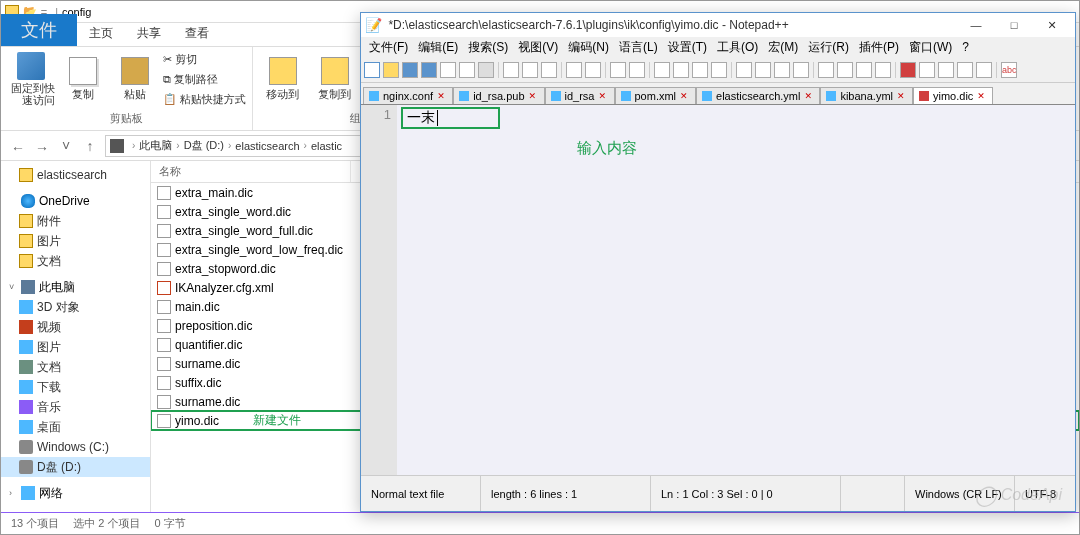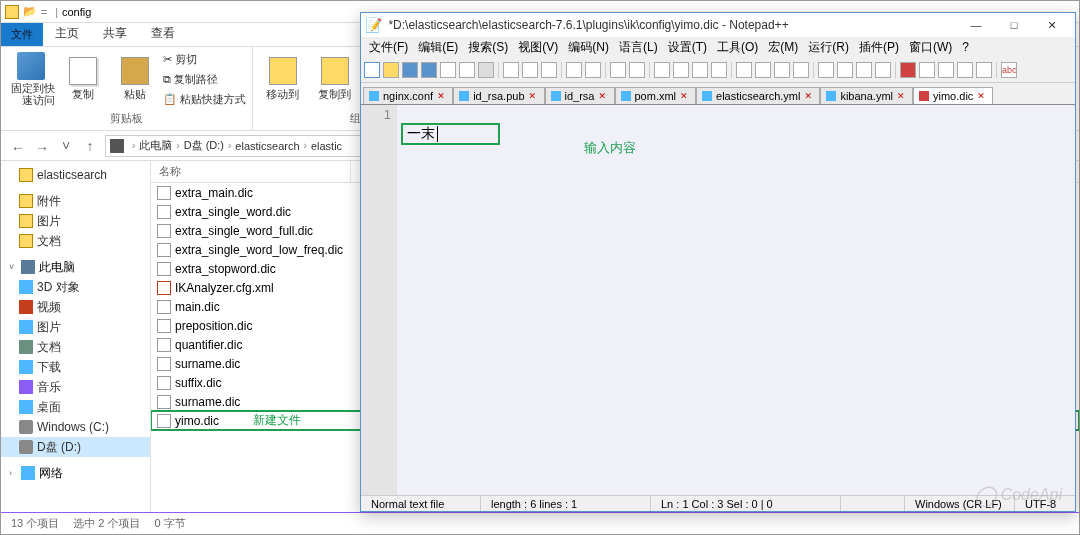--- a/index.html
+++ b/index.html
@@ -4,21 +4,21 @@
 <style>
 * { margin: 0; padding: 0; box-sizing: border-box; font-family: "Microsoft YaHei", "Segoe UI", sans-serif; }
 body { width: 1080px; height: 535px; position: relative; background: #fff; overflow: hidden; font-size: 12px; }
 
 
 .explorer { position: absolute; left: 0; top: 0; width: 1080px; height: 535px; background: #fff; border: 1px solid #999; }
 .ex-titlebar { height: 22px; background: #fff; display: flex; align-items: center; padding: 0 4px; border-bottom: 1px solid #ddd; font-size: 11px; }
 .ex-titlebar .ico { width: 14px; height: 14px; background: #ffd966; margin-right: 4px; border: 1px solid #b38600; }
 .ex-titlebar .sep { color: #888; margin: 0 4px; }
 .ex-ribbon-tabs { background: #fff; height: 24px; display: flex; align-items: flex-end; border-bottom: 1px solid #ddd; }
-.ex-ribbon-tabs .file-tab { background: #1979ca; color: #0f172a; padding: 4px 10px; font-size: 11px; }
+.ex-ribbon-tabs .file-tab { background: #1979ca; color: #e5e5e5; padding: 4px 20px; font-size: 18px; }
 .ex-ribbon-tabs .tab { padding: 4px 12px; font-size: 12px; color: #333; }
 .ex-ribbon { height: 84px; background: #fff; display: flex; border-bottom: 1px solid #ddd; }
 .rib-group { border-right: 1px solid #e0e0e0; padding: 2px 6px; display: flex; flex-direction: column; }
 .rib-group-body { display: flex; gap: 4px; flex: 1; }
 .rib-group-label { text-align: center; font-size: 11px; color: #666; padding: 2px 0; }
 .rib-btn-lg { display: flex; flex-direction: column; align-items: center; justify-content: center; width: 48px; height: 60px; font-size: 11px; color: #333; }
 .rib-btn-sm { display: flex; align-items: center; gap: 3px; font-size: 11px; color: #333; height: 18px; }
 .rib-ico-lg { width: 28px; height: 28px; display: inline-block; margin-bottom: 2px; }
 .ico-pin { background: linear-gradient(135deg, #5b9bd5, #2e75b6); border-radius: 2px; }
 .ico-copy { background: #fff; border: 1px solid #999; box-shadow: 2px 2px 0 #ddd; }
@@ -86,27 +86,27 @@
 
 .npp-tabs { height: 22px; background: #f0f0f0; display: flex; align-items: flex-end; padding: 0 2px; gap: 0; border-bottom: 1px solid #888; }
 .npp-tab { display: flex; align-items: center; gap: 4px; padding: 2px 5px; background: #e8e8e8; border: 1px solid #aaa; border-bottom: none; font-size: 11px; font-family: monospace; max-width: 135px; }
 .npp-tab .tico { width: 10px; height: 10px; background: #4db8ff; flex-shrink: 0; }
 .npp-tab .tclose { width: 10px; height: 10px; font-size: 9px; color: #c00; }
 .npp-tab.active { background: #fff; }
 .npp-tab.active .tico { background: #d04040; }
 
 .npp-edit { flex: 1; display: flex; background: #fff; }
 .npp-gutter { width: 36px; background: #e4e4e4; text-align: right; padding: 2px 6px 0 0; color: #888; font-family: monospace; font-size: 13px; }
-.npp-text { flex: 1; background: #f0f0f8; padding: 18px 4px; font-family: monospace; font-size: 14px; position: relative; }
+.npp-text { flex: 1; background: #f0f0f8; padding: 2px 4px; font-family: monospace; font-size: 14px; position: relative; }
 .npp-text .line { display: flex; align-items: center; }
 .npp-text .cursor-box { border: 2px solid #1fa050; padding: 0 60px 0 4px; height: 22px; display: inline-flex; align-items: center; }
 .npp-text .cursor-box::after { content: ""; width: 1px; height: 16px; background: #000; margin-left: 2px; }
-.npp-text .input-hint { color: #1fa050; position: absolute; top: 34px; left: 180px; font-size: 13px; font-family: "Microsoft YaHei"; margin-left: 7px; }
-
-.npp-status { height: 16px; background: #f0f0f0; border-top: 1px solid #ccc; display: flex; align-items: flex-start; font-size: 11px; }
+.npp-text .input-hint { color: #1fa050; position: absolute; top: 34px; left: 180px; font-size: 15px; font-family: "Microsoft YaHei"; }
+
+.npp-status { height: 36px; background: #f0f0f0; border-top: 1px solid #ccc; display: flex; align-items: flex-start; font-size: 11px; }
 .npp-status .cell { padding: 0 10px; border-right: 1px solid #ccc; height: 100%; display: flex; align-items: center; }
 
 .watermark { position: absolute; right: 18px; bottom: 28px; color: #aaa; font-size: 16px; font-style: italic; opacity: 0.5; pointer-events: none; display: flex; align-items: center; gap: 4px; }
 .watermark::before { content: "◯"; font-size: 20px; }
 </style>
 </head>
 <body>
 
 <div class="explorer">
   <div class="ex-titlebar">
@@ -188,20 +188,25 @@
     </div>
   </div>
 
   <div class="ex-body">
     <div class="ex-tree">
       <div class="tree-item">
           <span class="tree-ico ico-fold"></span>
           <span>elasticsearch</span>
         </div>
       <div style="height:6px"></div>
+      <div class="tree-hdr">
+          <span class="caret"></span>
+          <span class="tree-ico ico-onedrive"></span>
+          <span>OneDrive</span>
+        </div>
       <div class="tree-item">
           <span class="tree-ico ico-fold"></span>
           <span>附件</span>
         </div>
       <div class="tree-item">
           <span class="tree-ico ico-fold"></span>
           <span>图片</span>
         </div>
       <div class="tree-item">
           <span class="tree-ico ico-fold"></span>

